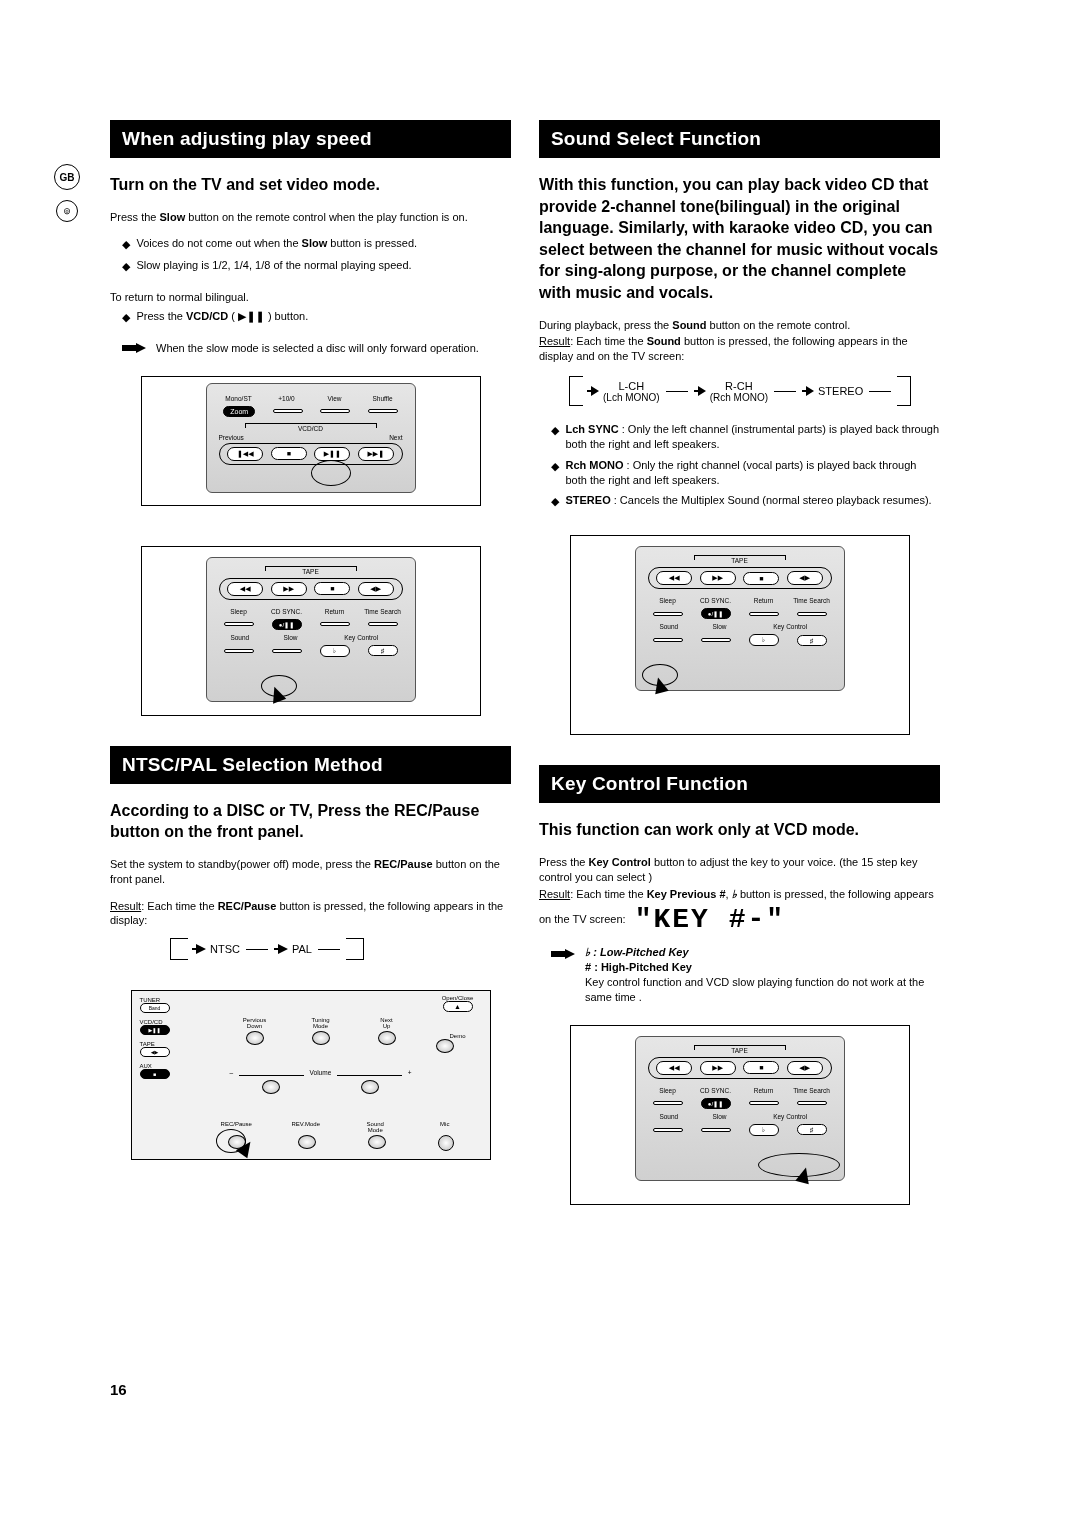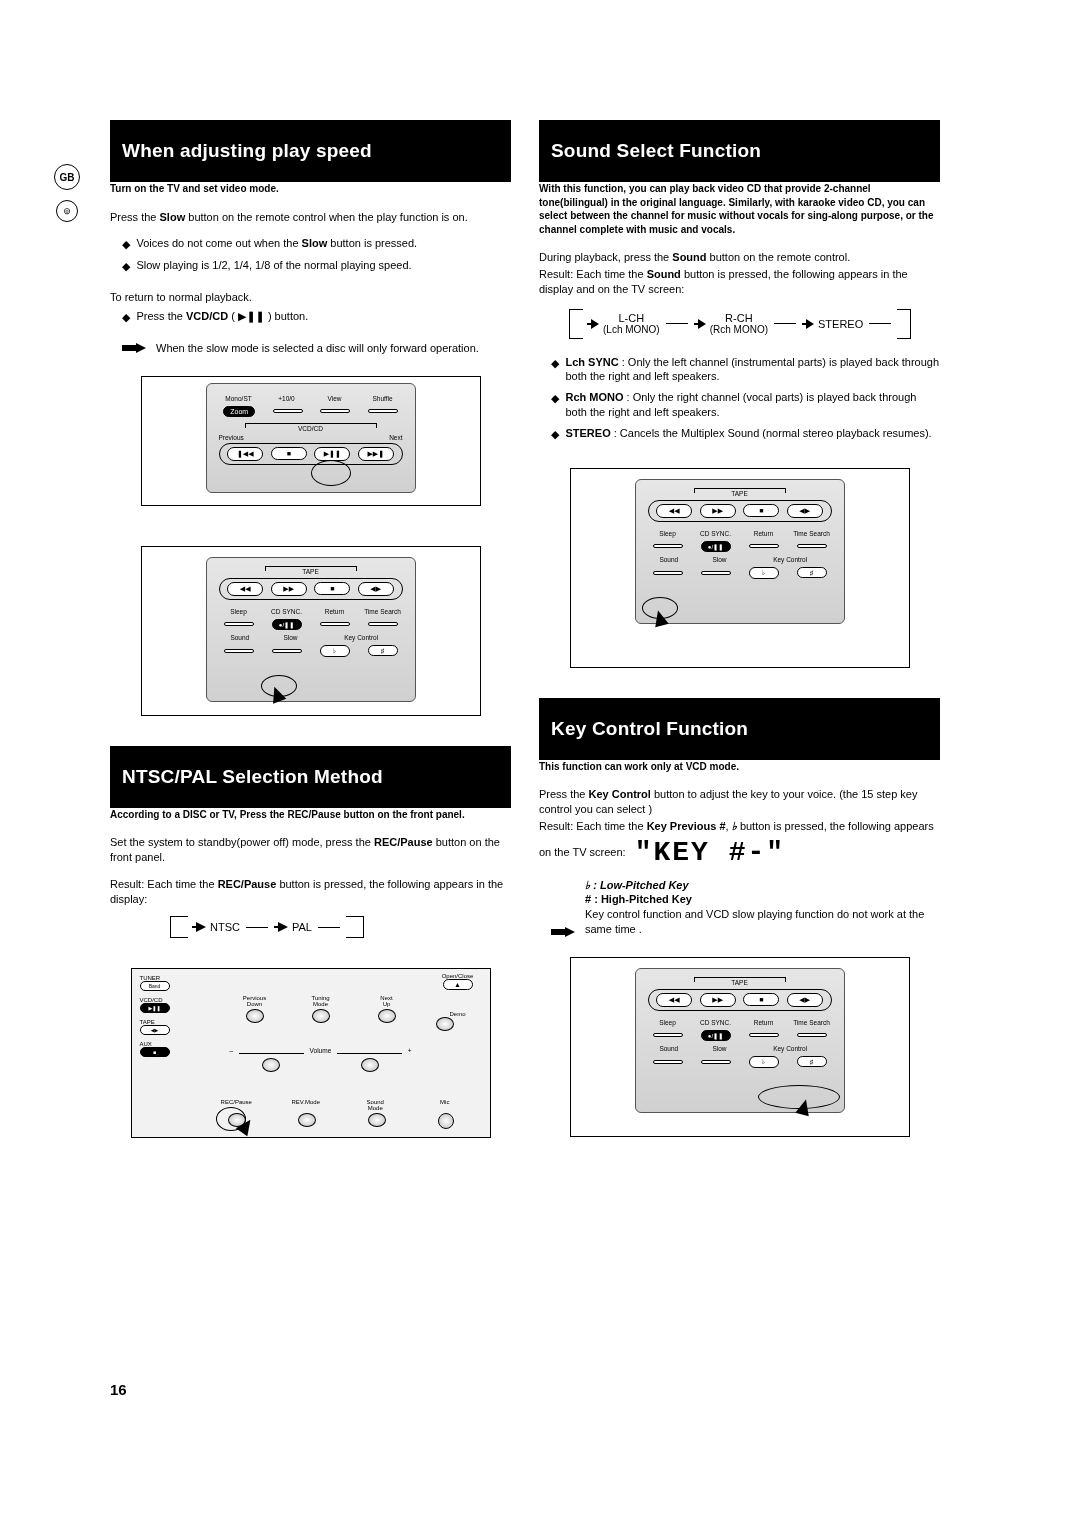--- a/index.html
+++ b/index.html
@@ -23,26 +23,27 @@
   .col {
     flex: 1;
     display: flex;
     flex-direction: column;
   }
   .heading {
     background: #000;
     color: #fff;
     font-size: 19px;
     font-weight: bold;
-    padding: 20px 12px;
+    padding: 8px 12px;
+    margin-bottom: 16px;
     letter-spacing: 0.2px;
   }
   .bold-intro {
     font-weight: bold;
-    font-size: 10px;
+    font-size: 16px;
     margin-bottom: 14px;
     line-height: 1.35;
   }
   p {
     font-size: 11px;
     line-height: 1.35;
     margin-bottom: 12px;
   }
   .diamond-line {
     display: flex;
@@ -58,21 +59,21 @@
     display: flex;
     align-items: flex-start;
     gap: 10px;
     margin-left: 12px;
     margin-bottom: 10px;
     font-size: 11px;
     line-height: 1.35;
   }
   .arrow-line svg { flex-shrink: 0; margin-top: 2px; }
   .result-line { margin-left: 0; }
-  .result-line .underline { }
+  .result-line .underline { text-decoration: underline; }
 
   
   .sidetab {
     position: absolute;
     left: 50px;
     top: 164px;
     width: 34px;
     text-align: center;
   }
   .gb {
@@ -226,21 +227,21 @@
     <div class="diamond-line">
       <span class="diamond">◆</span>
       <span><span>Voices do not come out when the </span><b>Slow</b><span> button is pressed.</span></span>
     </div>
     <div class="diamond-line">
       <span class="diamond">◆</span>
       <span>Slow playing is 1/2, 1/4, 1/8 of the normal playing speed.</span>
     </div>
 
     <div class="spacer"></div>
-    <p style="margin-bottom:4px;">To return to normal playback.</p>
+    <p style="margin-bottom:4px;">To return to normal bilingual.</p>
     <div class="diamond-line">
       <span class="diamond">◆</span>
       <span><span>Press the </span><b>VCD/CD</b><span> ( ▶❚❚ ) button.</span></span>
     </div>
 
     <div class="spacer"></div>
     <div class="arrow-line">
       <svg width="24" height="10" viewBox="0 0 24 10">
           <polygon points="0,2 14,2 14,0 24,5 14,10 14,8 0,8" fill="#000"></polygon>
         </svg>
@@ -492,21 +493,21 @@
     <p class="bold-intro">This function can work only at VCD mode.</p>
 
     <p style="margin-bottom:2px;">
       <span>Press the </span><b>Key Control</b><span> button to adjust the key to your voice. (the 15 step key control you can select )</span>
     </p>
     <p class="result-line" style="margin-bottom:6px;">
       <span class="underline">Result</span><span>: Each time the </span><b>Key Previous  #</b><span>, </span><b><i>♭</i></b><span> button is pressed,  the following appears on the TV screen:</span>
       <span class="lcd">"KEY #-"</span>
     </p>
 
-    <div class="arrow-line" style="align-items:flex-end;">
+    <div class="arrow-line" style="align-items:flex-start;">
       <svg width="24" height="10" viewBox="0 0 24 10" style="margin-top:4px;">
           <polygon points="0,2 14,2 14,0 24,5 14,10 14,8 0,8" fill="#000"></polygon>
         </svg>
       <div>
         <div><b><i>♭ : Low-Pitched Key</i></b></div>
         <div><b># : High-Pitched Key</b></div>
         <div>Key control function and VCD slow playing function do not work at the same time .</div>
       </div>
     </div>
 

